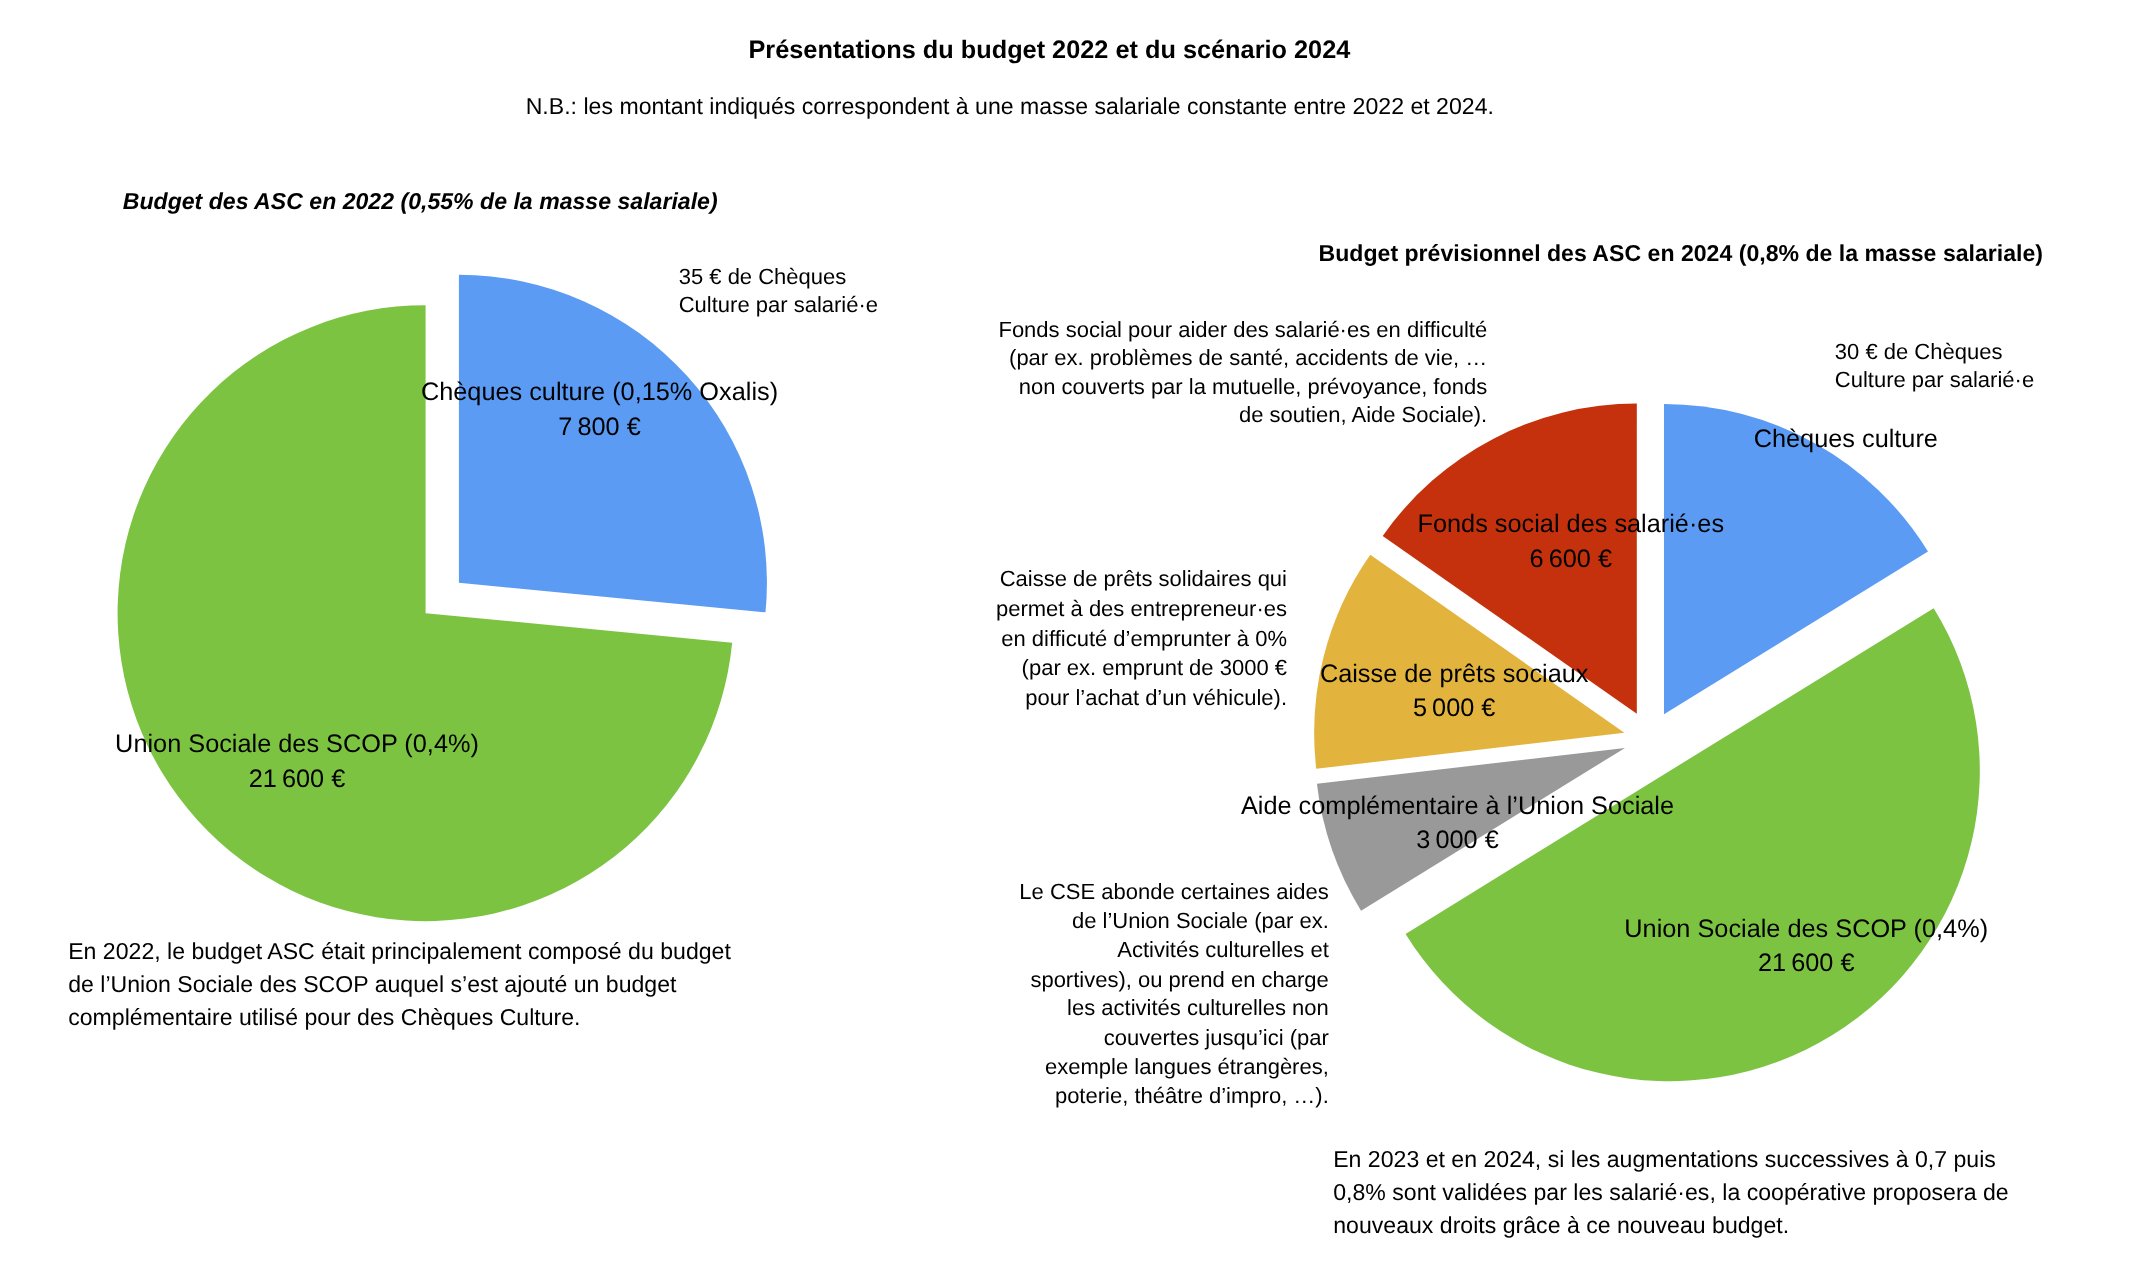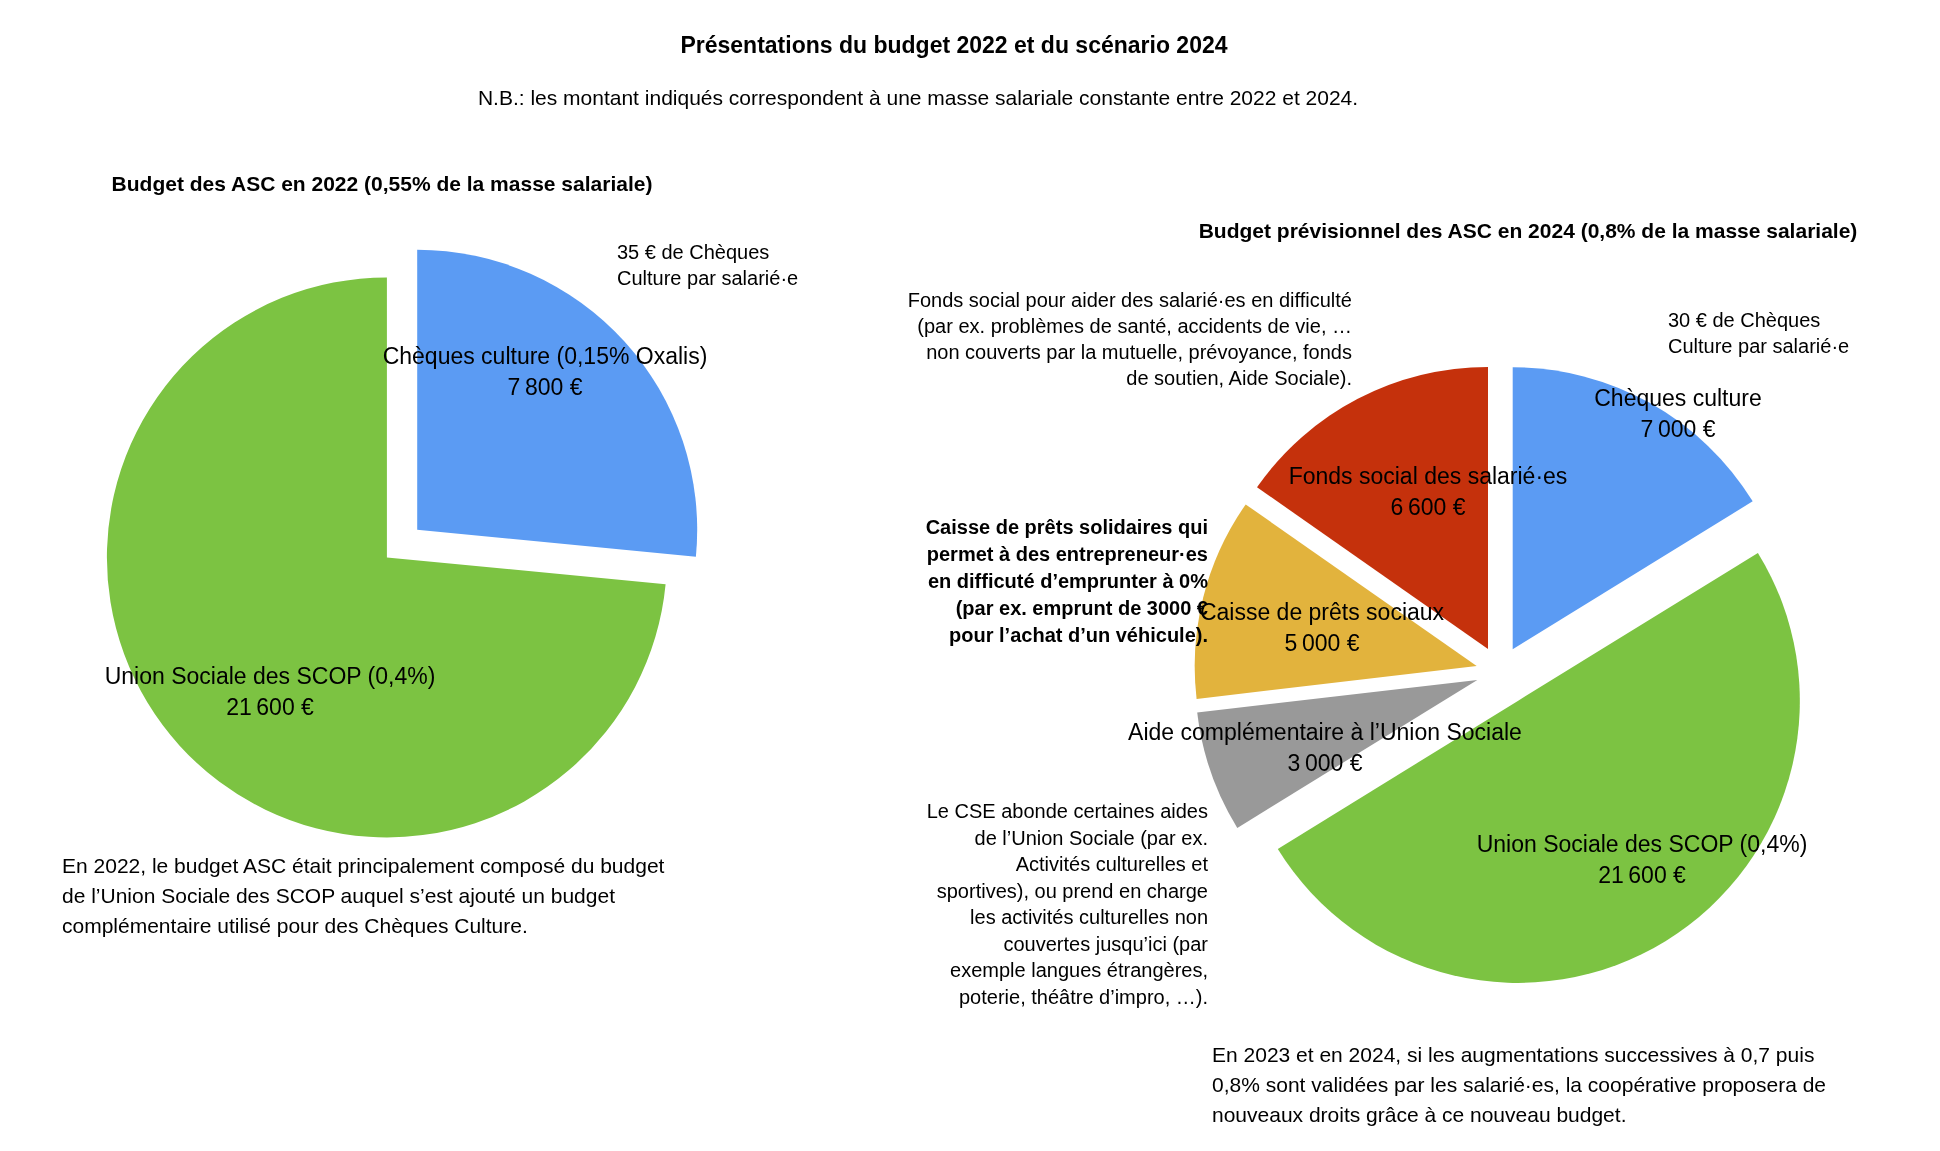--- a/index.html
+++ b/index.html
@@ -7,41 +7,41 @@
     position:relative;
     width:1940px;height:1151px;
     font-family:"Liberation Sans","DejaVu Sans",sans-serif;
     color:#000;
     overflow:hidden;
   }
   .abs{position:absolute;}
   .main-title{top:32px;left:0;width:1908px;text-align:center;font-size:23px;font-weight:bold;}
   .main-note{top:86px;left:0;width:1836px;text-align:center;font-size:21px;}
   .chart-title{font-size:21px;font-weight:bold;text-align:center;}
-  #title-2022{top:172px;left:42px;width:680px;}
+  #title-2022{top:172px;left:42px;width:680px;font-style:italic;}
   #title-2024{top:172px;left:1158px;width:740px;margin-top:47px;}
   #pies{top:0;left:0;width:1940px;height:1151px;}
   .slice-label{font-size:23px;line-height:31px;text-align:center;}
   .annotation{font-size:20px;line-height:26px;}
   .annotation.right{text-align:right;}
   .annotation.left{text-align:left;}
   .caption{font-size:21px;line-height:30px;text-align:left;}
   
   #ann-35{top:239px;left:617px;width:250px;}
   #lbl-2022-blue{top:341px;left:295px;width:500px;}
   #lbl-2022-green{top:661px;left:20px;width:500px;}
   #cap-2022{top:851px;left:62px;width:700px;}
   #ann-fonds{top:287px;left:870px;width:482px;}
   #ann-30{top:307px;left:1668px;width:250px;}
   #lbl-2024-blue{top:383px;left:1430px;width:496px;}
   #lbl-2024-red{top:461px;left:1180px;width:496px;}
   #lbl-2024-yellow{top:597px;left:1074px;width:496px;}
   #lbl-2024-gray{top:717px;left:1077px;width:496px;}
   #lbl-2024-green{top:829px;left:1394px;width:496px;}
-  #ann-caisse{top:514px;left:908px;width:300px;line-height:27px;font-weight:bold;}
+  #ann-caisse{top:514px;left:870px;width:300px;line-height:27px;}
   #ann-cse{top:798px;left:898px;width:310px;line-height:26.5px;}
   #cap-2024{top:1040px;left:1212px;width:700px;}
 </style>
 </head>
 <body>
 
 <div class="abs main-title">Présentations du budget 2022 et du scénario 2024</div>
 <div class="abs main-note">N.B.: les montant indiqués correspondent à une masse salariale constante entre 2022 et 2024.</div>
 
 <div class="abs chart-title" id="title-2022">Budget des ASC en 2022 (0,55% de la masse salariale)</div>
@@ -85,21 +85,20 @@
   <div>de soutien, Aide Sociale).</div>
 </div>
 
 <div class="abs annotation left" id="ann-30">
   <div>30 € de Chèques</div>
   <div>Culture par salarié·e</div>
 </div>
 
 <div class="abs slice-label" id="lbl-2024-blue">
   <div>Chèques culture</div>
-  <div>7 000 €</div>
 </div>
 
 <div class="abs slice-label" id="lbl-2024-red">
   <div>Fonds social des salarié·es</div>
   <div>6 600 €</div>
 </div>
 
 <div class="abs slice-label" id="lbl-2024-yellow">
   <div>Caisse de prêts sociaux</div>
   <div>5 000 €</div>

